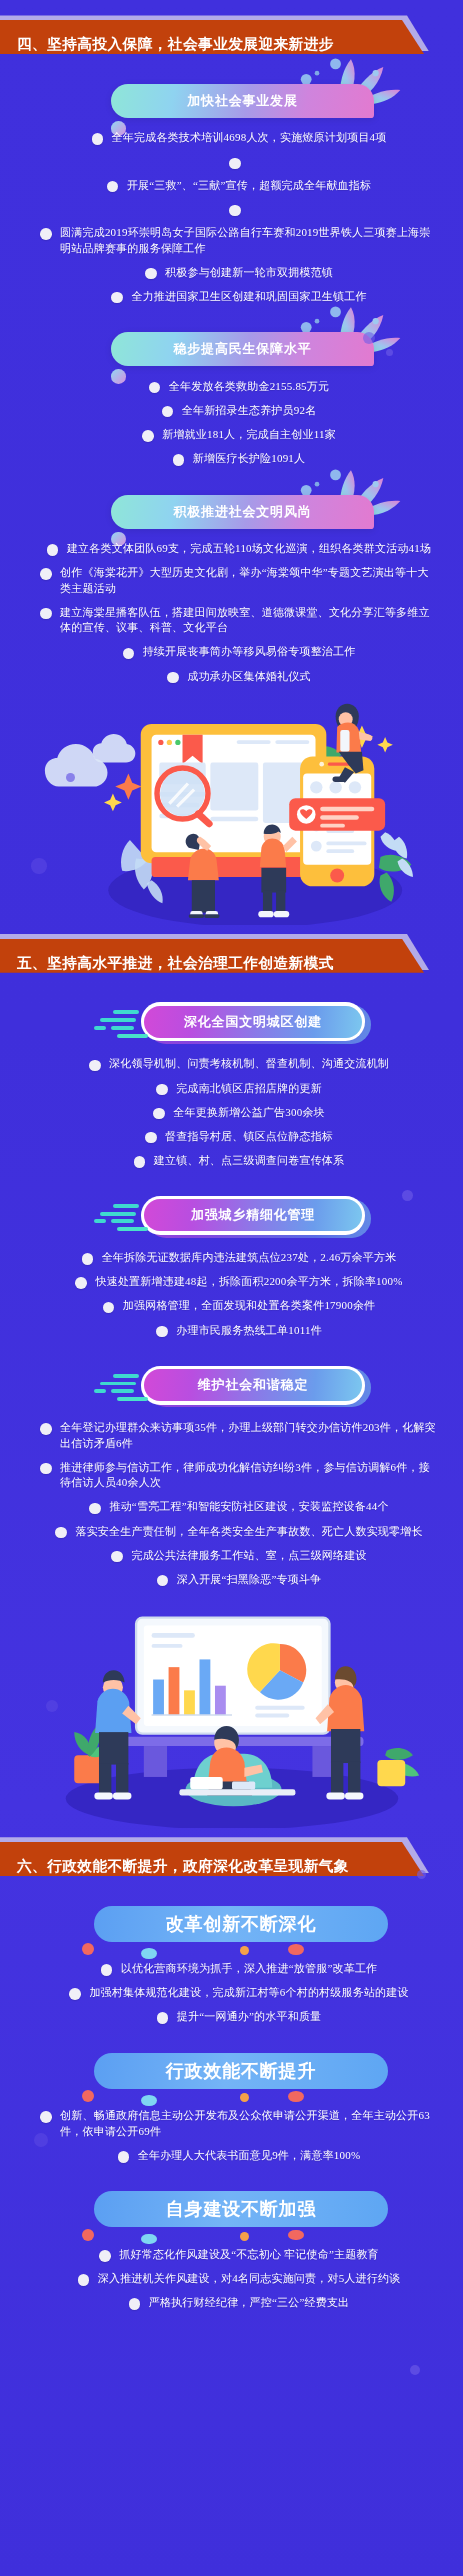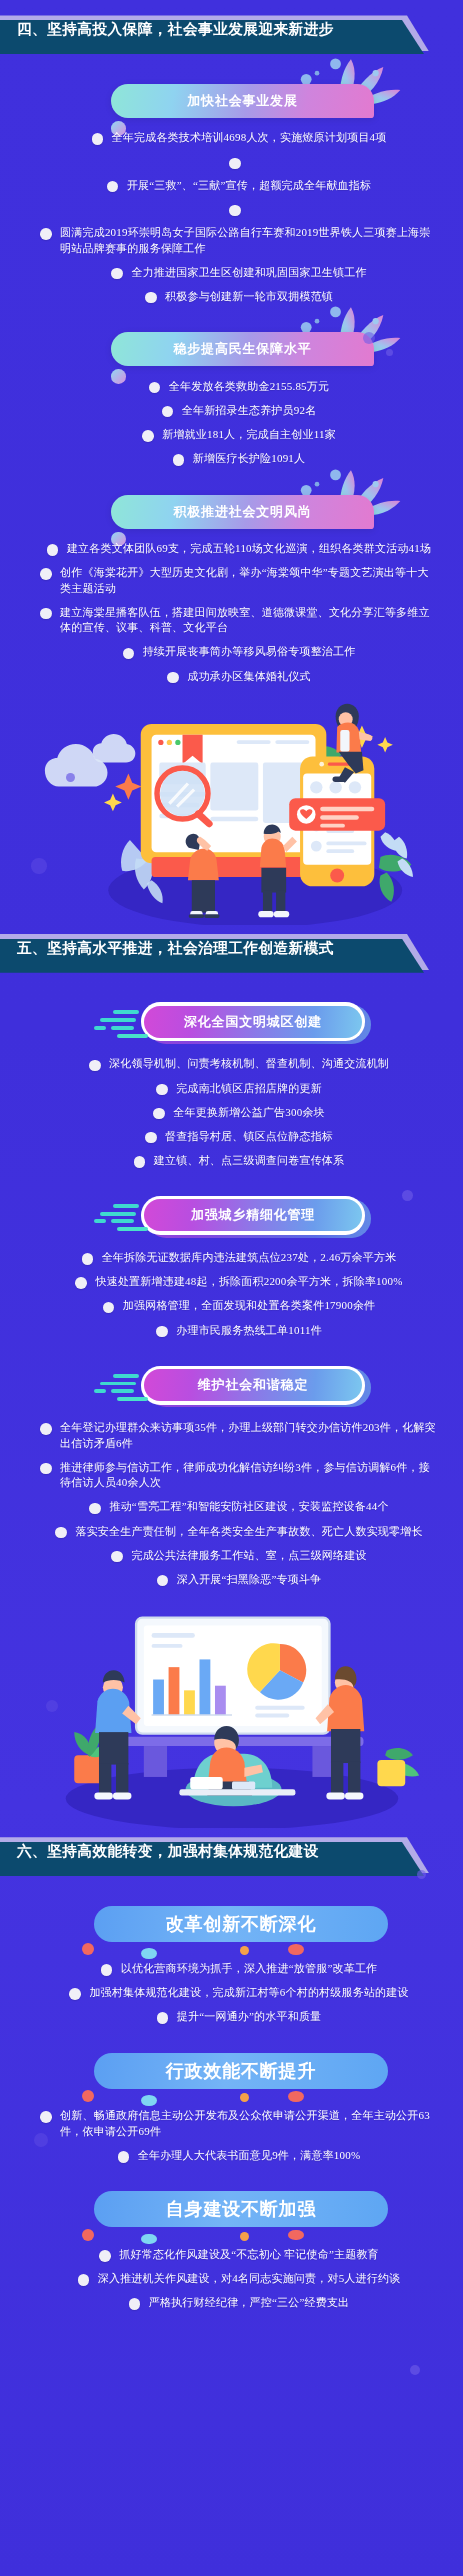--- a/index.html
+++ b/index.html
@@ -13,23 +13,23 @@
 
   
   .sec-head { position:relative; margin:0 0 0 0; height:36px; }
   .sec-head .shadow {
     position:absolute; left:0; top:-4.6px; width:429px; height:36px;
     background:#b3abe8;
     clip-path:polygon(0 0, 407px 0, 429px 36px, 0 36px);
   }
   .sec-head .bar {
     position:absolute; left:0; top:0; width:424px; height:34px;
-    background:#0c4a6e;
+    background:#c2410c;
     clip-path:polygon(0 0, 402px 0, 424px 34px, 0 34px);
-    display:flex; align-items:flex-start;
+    display:flex; align-items:flex-end;
   }
   .sec-head .bar span {
     color:#fff; font-size:14.7px; font-weight:bold; letter-spacing:0.4px;
     padding-left:17px; white-space:nowrap;
   }
 
   
   .pill-wrap-a { position:relative; height:51px; margin-top:14px;padding-left:32px; }
   .splash {
     position:absolute; right:62px; top:-20px; width:116px; height:54px;
@@ -159,25 +159,25 @@
     </div>
           <div class="bullet">
       <div class="mk"></div>
     </div>
           <div class="bullet">
       <div class="mk"></div>
       <div class="tx">圆满完成2019环崇明岛女子国际公路自行车赛和2019世界铁人三项赛上海崇明站品牌赛事的服务保障工作</div>
     </div>
           <div class="bullet">
       <div class="mk"></div>
+      <div class="tx">积极参与创建新一轮市双拥模范镇</div>
+    </div>
+          <div class="bullet">
+      <div class="mk"></div>
       <div class="tx">全力推进国家卫生区创建和巩固国家卫生镇工作</div>
-    </div>
-          <div class="bullet">
-      <div class="mk"></div>
-      <div class="tx">积极参与创建新一轮市双拥模范镇</div>
     </div>
         </div>
       </div>
       <div class="blk">
         <div class="pill-wrap-a">
       <svg class="splash" viewBox="0 0 150 70">
     <defs>
               <linearGradient id="sg" x1="0" y1="1" x2="1" y2="0">
       <stop offset="0%" stop-color="#7fe3d4"></stop>
                 <stop offset="50%" stop-color="#9ec4ef"></stop>
@@ -578,21 +578,21 @@
     <g>
       <rect x="232" y="250" width="150" height="8" rx="3" fill="#e9eef7"></rect>
       <rect x="246" y="234" width="42" height="16" rx="3" fill="#fff"></rect>
       <rect x="300" y="240" width="30" height="10" rx="2" fill="#dde8f8"></rect>
     </g>
   </svg>
     <div style="position:relative;padding-top:14px">
       <div class="sec-head">
     <div class="shadow"></div>
     <div class="bar">
-      <span>六、坚持高效能转变，加强村集体规范化建设</span>
+      <span>六、行政效能不断提升，政府深化改革呈现新气象</span>
     </div>
   </div>
       <div class="blk">
         <div class="pill-wrap-c">
     <div class="pill-c-dots">
             <i style="left:99px;top:14px;width:17px;height:17px;background:#f5a149;border-radius:50%"></i>
             <i style="left:210px;top:15.5px;width:18.5px;height:18.5px;background:#6fe0ef;border-radius:50%"></i>
             <i style="left:246px;top:18.5px;width:23px;height:14px;background:#6aa9f5;border-radius:50%"></i>
             <i style="left:82px;top:48px;width:12.4px;height:12.4px;background:#f2685f;border-radius:50%"></i>
             <i style="left:141px;top:53px;width:15.5px;height:10.8px;background:#7fd6f2;border-radius:50%"></i>

